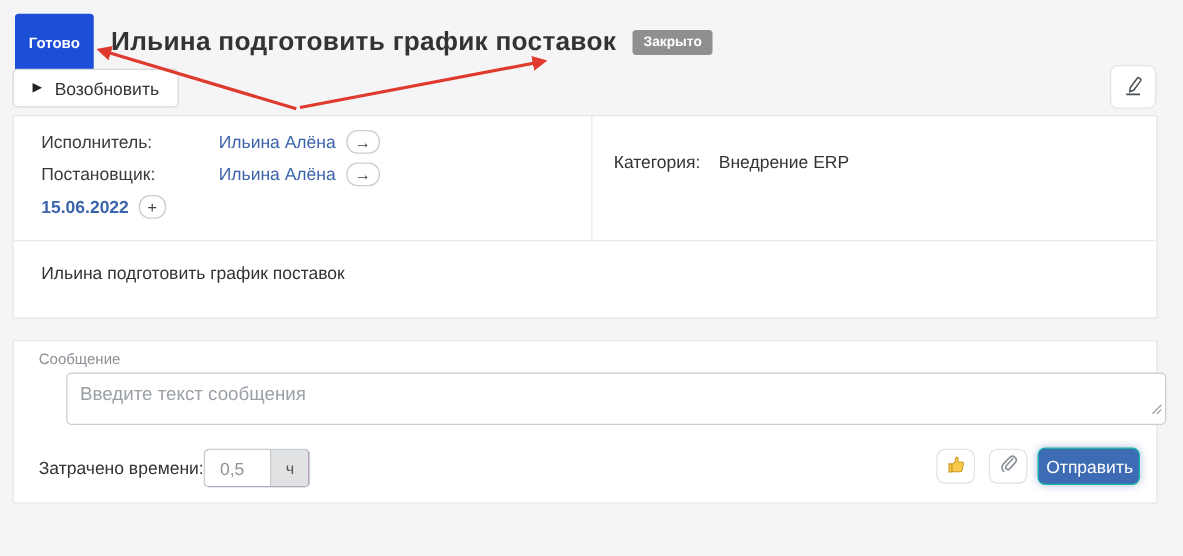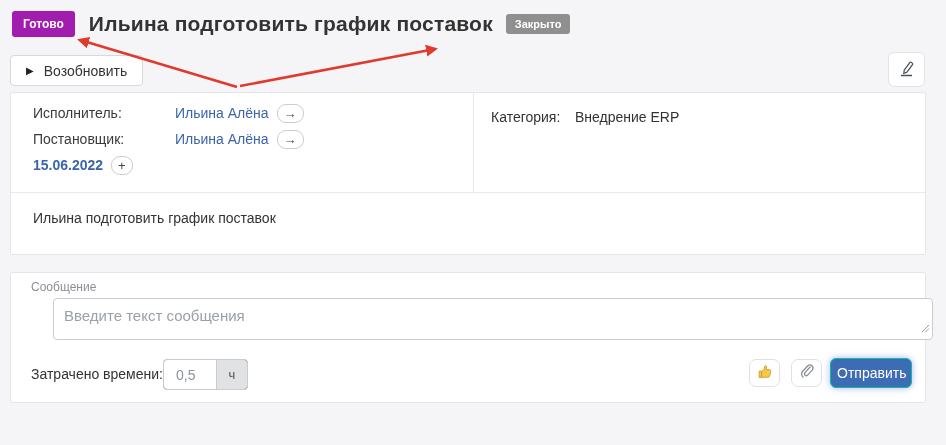--- a/index.html
+++ b/index.html
@@ -2,21 +2,21 @@
 <html><head>
 <meta charset="utf-8">
 <style>
   html,body { margin:0; padding:0; }
   body { width:946px; height:445px; background:#f5f4f6; font-family:"Liberation Sans",sans-serif; }
   .page { position:relative; width:946px; height:445px; overflow:hidden; }
 
   
   .header { position:absolute; left:12px; top:11px; display:flex; align-items:center; }
   .badge { font-weight:bold; color:#fff; border-radius:3px; white-space:nowrap; }
-  .badge-done { background:#a21caf; font-size:12px; padding:6px 11px; }
+  .badge-done { background:#1d4ed8; font-size:12px; padding:16px 11px; }
   .page-title { font-size:21px; font-weight:bold; color:#333; margin:0 13px 0 14px; letter-spacing:.2px; }
   .badge-closed { background:#8f8f8f; font-size:11px; padding:4px 9px; }
 
   .resume-btn { position:absolute; left:10px; top:55px; height:31px; padding:0 15px;
     background:#fff; border:1px solid #d6d8db; border-radius:4px; display:inline-flex;
     align-items:center; gap:10px; font-size:14px; color:#333; cursor:pointer;
     font-family:"Liberation Sans",sans-serif; }
   .play-ic { font-size:10px; color:#222; line-height:1; }
 
   .edit-btn { position:absolute; left:888px; top:52px; width:37px; height:35px; background:#fff;
@@ -34,21 +34,21 @@
   .field-row { display:flex; align-items:center; height:26px; font-size:14px; color:#3a3a3a; }
   .field-label { width:142px; }
   .link { color:#3c64ac; cursor:pointer; }
   .date-val { color:#3c64ac; font-weight:bold; }
   .pill-btn { margin-left:8px; min-width:15px; height:19px; border:1px solid #c9cdd2; border-radius:9px;
     background:#fff; display:inline-flex; align-items:center; justify-content:center;
     font-size:13px; color:#444; padding:0 6px; cursor:pointer; line-height:1; }
 
   .divider-v { position:absolute; left:462px; top:0; width:1px; height:99px; background:#e8e9ec; }
   .col-right { position:absolute; left:463px; top:10px; right:0; padding-left:17px; box-sizing:border-box; }
-  .meta-row { display:flex; align-items:center; height:28px; font-size:14px; color:#333; }
+  .meta-row { display:flex; align-items:center; height:28px; font-size:14px; color:#333;margin-top:12px; }
   .meta-label { width:84px; }
   .divider-h { position:absolute; left:0; right:0; top:99px; height:1px; background:#e8e9ec; }
   .description { position:absolute; left:22px; top:117px; font-size:14px; color:#333; }
 
   
   .msg-label { position:absolute; left:20px; top:7px; font-size:12px; color:#8b9097; }
   .textarea-wrap { position:absolute; left:19px; top:25px; width:880px; height:42px;padding-left:23px; }
   .msg-textarea { width:100%; height:100%; box-sizing:border-box; border:1px solid #c9cdd1;
     border-radius:4px; padding:8px 10px; font-size:15px; font-family:"Liberation Sans",sans-serif;
     color:#333; resize:none; outline:none; }

